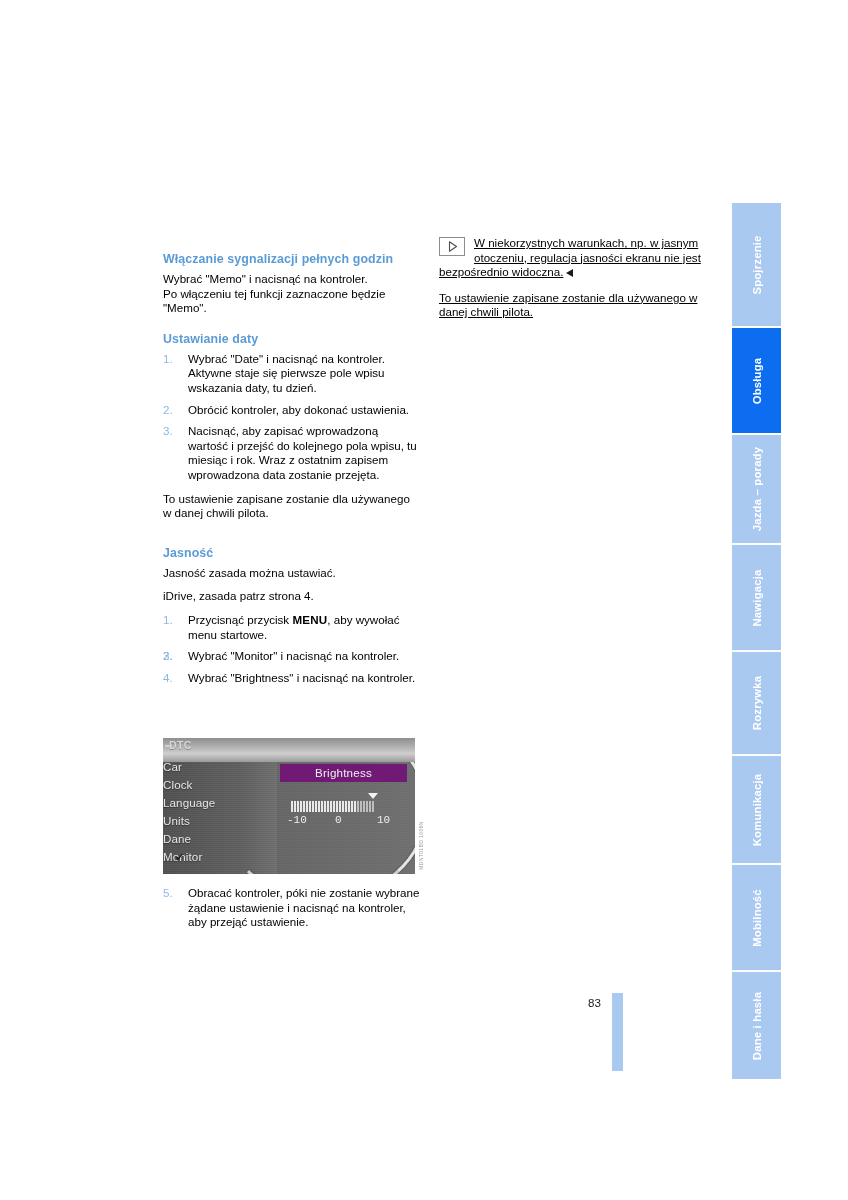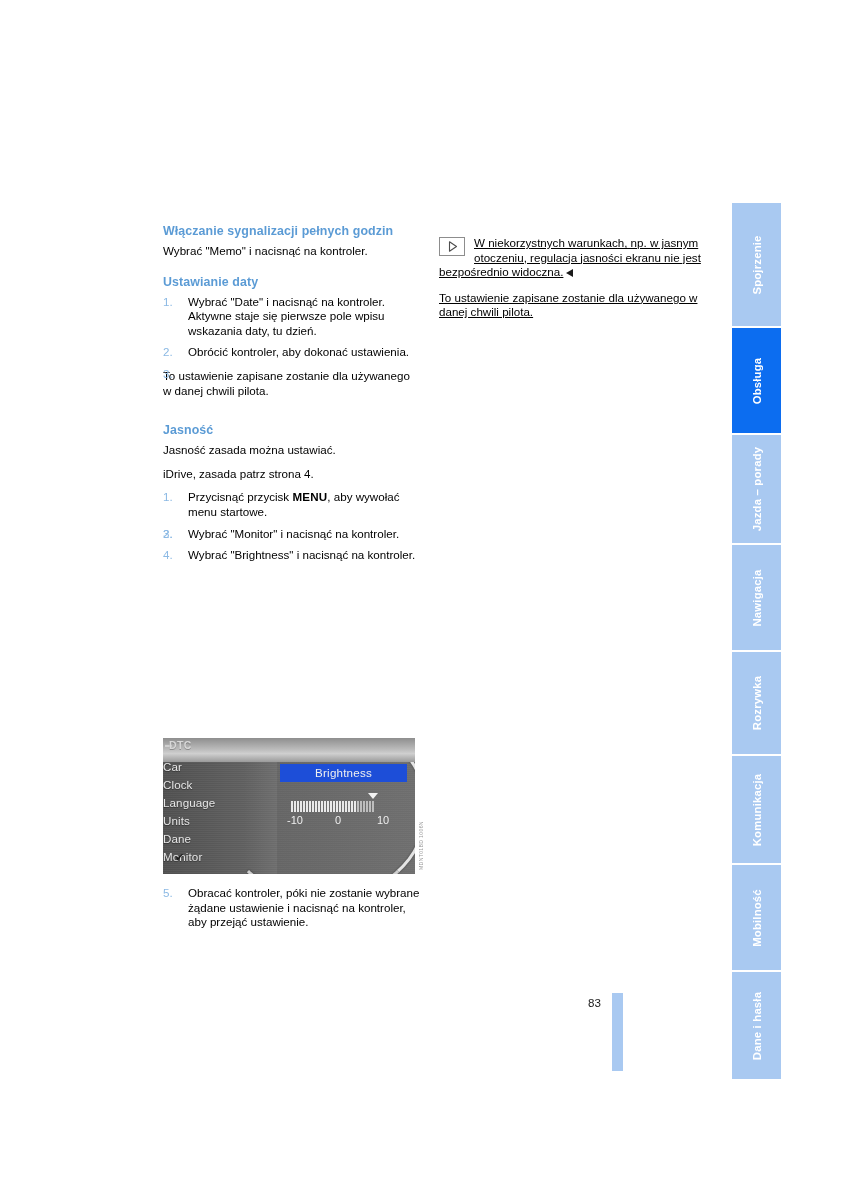--- a/index.html
+++ b/index.html
@@ -19,21 +19,21 @@
   .page {
     position: absolute;
     inset: 0;
     background: #ffffff;
   }
 
   
   .col-left {
     position: absolute;
     left: 163px;
-    top: 224px;
+    top: 252px;
     width: 258px;
   }
   .col-right {
     position: absolute;
     left: 439px;
     top: 236px;
     width: 268px;
     text-decoration: underline;
   }
 
@@ -201,21 +201,21 @@
     color: #1c1c1c;
     text-shadow: none;
   }
   .panel-title {
     position: absolute;
     left: 117px;
     top: 26px;
     width: 127px;
     height: 18px;
     line-height: 18px;
-    background: #1d4ed8;
+    background: #701a75;
     color: #f0f0f0;
     font-size: 11.6px;
     text-align: center;
     letter-spacing: 0.2px;
   }
   .slider {
     position: absolute;
     left: 128px;
     top: 63px;
     width: 102px;
@@ -243,20 +243,21 @@
     border-left: 5px solid transparent;
     border-right: 5px solid transparent;
     border-top: 6px solid #f2f2f2;
   }
   .slider-labels {
     position: relative;
     margin-top: 2px;
     height: 14px;
     color: #eeeeee;
     font-size: 11px;
+    font-family: Liberation Mono, monospace;
   }
   .slider-labels span {
     position: absolute;
     top: 0;
   }
   .slider-labels .l-min { left: -4px; }
   .slider-labels .l-mid { left: 44px; }
   .slider-labels .l-max { left: 86px; }
 
   .fig-code {
@@ -333,35 +334,37 @@
 </style>
 </head>
 <body>
 
 <div class="page">
 
   <div class="col-left">
 
     <h2 class="section-heading">Włączanie sygnalizacji pełnych godzin</h2>
     <p class="body-text tight">Wybrać "Memo" i nacisnąć na kontroler.</p>
+    <p class="body-text tight">Po włączeniu tej funkcji zaznaczone będzie "Memo".</p>
 
     <div class="gap-md"></div>
 
     <h2 class="section-heading">Ustawianie daty</h2>
     <ol class="steps">
       <li>
         <span class="num">1.</span>
         <span>Wybrać "Date" i nacisnąć na kontroler. Aktywne staje się pierwsze pole wpisu wskazania daty, tu dzień.</span>
       </li>
       <li>
         <span class="num">2.</span>
         <span>Obrócić kontroler, aby dokonać ustawienia.</span>
       </li>
       <li>
         <span class="num">3.</span>
+        <span>Nacisnąć, aby zapisać wprowadzoną wartość i przejść do kolejnego pola wpisu, tu miesiąc i rok. Wraz z ostatnim zapisem wprowadzona data zostanie przejęta.</span>
       </li>
     </ol>
     <p class="body-text">To ustawienie zapisane zostanie dla używanego w danej chwili pilota.</p>
 
     <div class="gap-md"></div>
 
     <h2 class="section-heading">Jasność</h2>
     <p class="body-text">Jasność zasada można ustawiać.</p>
     <p class="body-text">iDrive, zasada patrz strona 4.</p>
     <ol class="steps">

